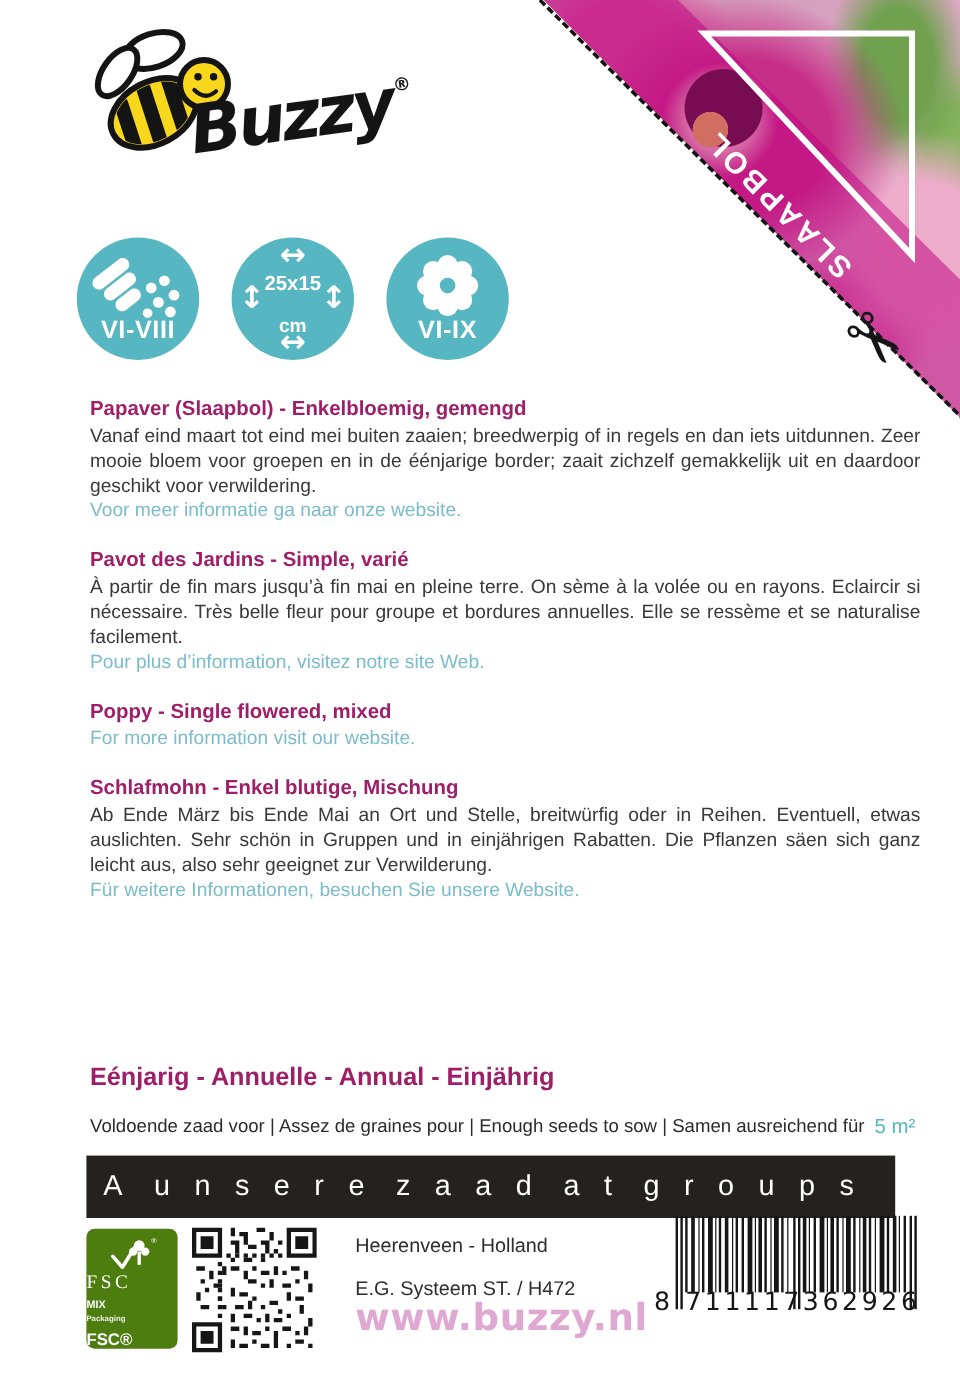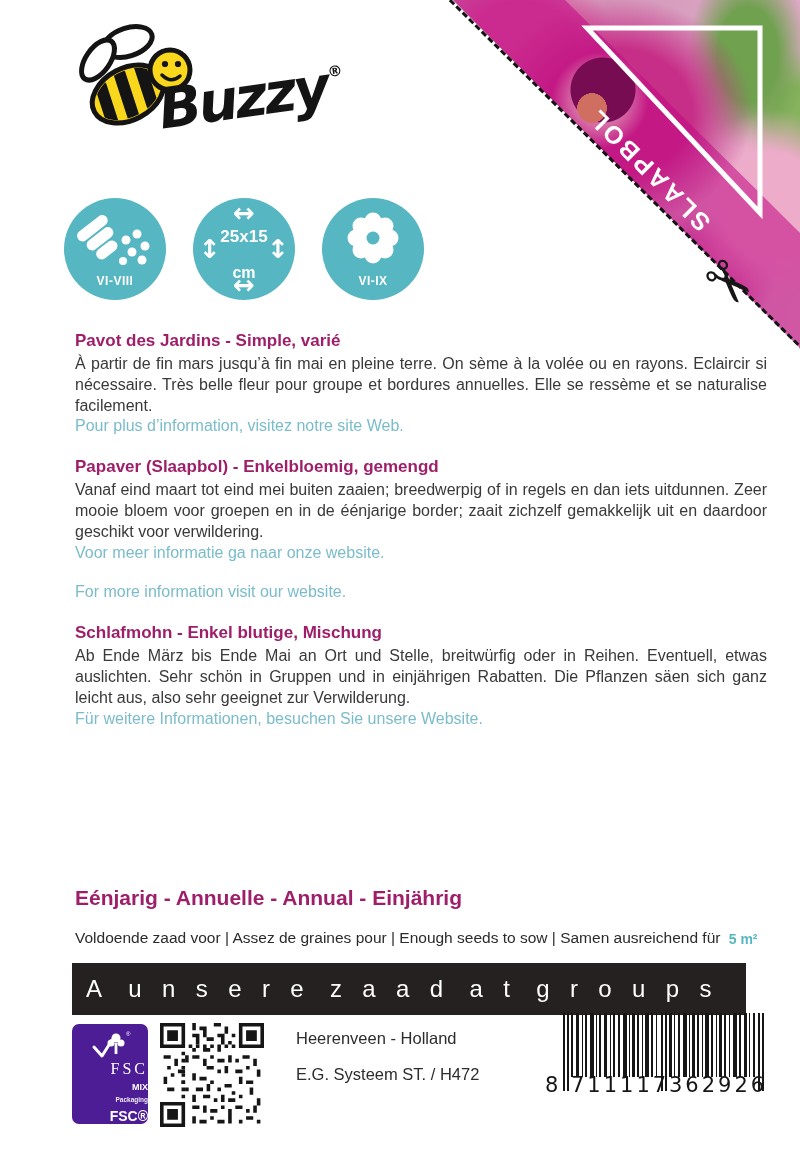--- a/index.html
+++ b/index.html
@@ -37,21 +37,21 @@
   .bee{position:absolute;left:0;top:0;}
   .brandname{position:absolute;left:92px;top:44px;transform:rotate(-8deg);
     font-weight:bold;font-style:italic;font-size:56px;color:#141414;letter-spacing:-3px;
     font-family:"DejaVu Sans",sans-serif;}
   .brandname .reg{font-size:15px;font-style:normal;vertical-align:28px;letter-spacing:0;margin-left:3px;}
 
   
   .circles{position:absolute;left:64px;top:198px;display:flex;gap:27px;z-index:4;}
   .circ{position:relative;width:102px;height:102px;border-radius:50%;background:#56b6c1;color:#fff;}
   .months{position:absolute;left:0;right:0;bottom:12px;text-align:center;
-    font-size:12px;font-weight:bold;letter-spacing:0.5px;}
+    font-size:21px;font-weight:bold;letter-spacing:0.5px;}
   .sow-svg{position:absolute;left:10px;top:8px;}
   .dim{position:absolute;left:0;right:0;top:30px;text-align:center;font-weight:bold;line-height:1;}
   .dim .num{font-size:17px;display:block;}
   .dim .unit{font-size:16px;display:block;margin-top:20px;}
   .ar{position:absolute;font-weight:bold;font-size:26px;line-height:1;font-family:"DejaVu Sans",sans-serif;}
   .ar.t{left:50%;top:2px;transform:translateX(-50%);}
   .ar.b{left:50%;bottom:2px;transform:translateX(-50%);}
   .ar.l{left:6px;top:50%;transform:translateY(-50%);}
   .ar.r{right:6px;top:50%;transform:translateY(-50%);}
   .flower-svg{position:absolute;left:50%;top:10px;transform:translateX(-50%);}
@@ -59,30 +59,30 @@
   
   .content{position:absolute;left:75px;top:330px;width:692px;z-index:4;}
   .content section{margin-bottom:19px;}
   .content h3{margin:0 0 3px 0;font-size:17px;line-height:21px;color:#9e1e69;font-weight:bold;}
   .content p{margin:0;font-size:16px;line-height:20.8px;}
   .content p.body{text-align:justify;color:#3a3839;}
   .content p.weblink{color:#7abccb;}
 
   .lifecycle{position:absolute;left:75px;top:886px;font-size:21px;font-weight:bold;color:#9e1e69;z-index:4;}
   .seeds{position:absolute;left:75px;top:929px;font-size:15.5px;color:#2c2a2b;z-index:4;}
-  .seeds .qty{font-size:14px;font-weight:bold;color:#56b6c1;vertical-align:-1px;margin-left:4px;}
+  .seeds .qty{font-size:17px;font-weight:normal;color:#56b6c1;vertical-align:-1px;margin-left:4px;}
 
   
   .banner{position:absolute;left:72px;top:963px;width:674px;height:52px;background:#242120;
     display:flex;align-items:center;justify-content:space-between;padding:0 14px;box-sizing:border-box;z-index:4;}
   .banner span{color:#fff;font-size:24px;letter-spacing:0.85em;white-space:nowrap;}
 
   
-  .fsc{position:absolute;left:72px;top:1024px;width:76px;height:100px;background:#4c1d95;
-    border-radius:7px;color:#fff;text-align:right;z-index:4;}
+  .fsc{position:absolute;left:72px;top:1024px;width:76px;height:100px;background:#4d7c0f;
+    border-radius:7px;color:#fff;text-align:left;z-index:4;}
   .fsc-logo{display:block;margin:6px auto 0 auto;}
   .fsc-name{font-family:"Liberation Serif",serif;font-size:16px;letter-spacing:3px;margin-top:-2px;}
   .fsc-mix{font-size:9px;font-weight:bold;margin-top:4px;}
   .fsc-pack{font-size:6.5px;font-weight:bold;margin-top:4px;opacity:.9;}
   .fsc-code{font-size:14px;font-weight:bold;margin-top:5px;}
 
   .qr{position:absolute;left:160px;top:1023px;z-index:4;}
 
   .addr{position:absolute;left:296px;top:1027px;z-index:4;font-size:16.5px;line-height:22px;color:#2e2c2d;}
   .addr .pcode{margin-top:14px;}
@@ -180,30 +180,31 @@
           <circle cx="30" cy="30" r="13"></circle>
         </g>
         <circle cx="30" cy="30" r="6.5" fill="#56b6c1"></circle>
       </svg>
       <div class="months">VI-IX</div>
     </div>
   </div>
 
   <div class="content">
     <section>
+      <h3>Papaver (Slaapbol) - Enkelbloemig, gemengd</h3>
+      <p class="body">Vanaf eind maart tot eind mei buiten zaaien; breedwerpig of in regels en dan iets uitdunnen. Zeer mooie bloem voor groepen en in de éénjarige border; zaait zichzelf gemakkelijk uit en daardoor geschikt voor verwildering.</p>
+      <p class="weblink">Voor meer informatie ga naar onze website.</p>
+    </section>
+    <section>
       <h3>Pavot des Jardins - Simple, varié</h3>
       <p class="body">À partir de fin mars jusqu’à fin mai en pleine terre. On sème à la volée ou en rayons. Eclaircir si nécessaire. Très belle fleur pour groupe et bordures annuelles. Elle se ressème et se naturalise facilement.</p>
       <p class="weblink">Pour plus d’information, visitez notre site Web.</p>
     </section>
     <section>
-      <h3>Papaver (Slaapbol) - Enkelbloemig, gemengd</h3>
-      <p class="body">Vanaf eind maart tot eind mei buiten zaaien; breedwerpig of in regels en dan iets uitdunnen. Zeer mooie bloem voor groepen en in de éénjarige border; zaait zichzelf gemakkelijk uit en daardoor geschikt voor verwildering.</p>
-      <p class="weblink">Voor meer informatie ga naar onze website.</p>
-    </section>
-    <section>
+      <h3>Poppy - Single flowered, mixed</h3>
       <p class="weblink">For more information visit our website.</p>
     </section>
     <section>
       <h3>Schlafmohn - Enkel blutige, Mischung</h3>
       <p class="body">Ab Ende März bis Ende Mai an Ort und Stelle, breitwürfig oder in Reihen. Eventuell, etwas auslichten. Sehr schön in Gruppen und in einjährigen Rabatten. Die Pflanzen säen sich ganz leicht aus, also sehr geeignet zur Verwilderung.</p>
       <p class="weblink">Für weitere Informationen, besuchen Sie unsere Website.</p>
     </section>
   </div>
 
   <div class="lifecycle">Eénjarig - Annuelle - Annual - Einjährig</div>
@@ -245,20 +246,21 @@
       <path fill-rule="evenodd" d="M22 0h7v7h-7z M23 1h5v5h-5z M24 2h3v3h-3z"></path>
       <path fill-rule="evenodd" d="M0 22h7v7H0z M1 23h5v5H1z M2 24h3v3H2z"></path>
       <path d="M8 6h1v1H8zM10 6h1v1h-1zM12 6h1v1h-1zM14 6h1v1h-1zM16 6h1v1h-1zM18 6h1v1h-1zM20 6h1v1h-1zM6 8h1v1H6zM6 10h1v1H6zM6 12h1v1H6zM6 14h1v1H6zM6 16h1v1H6zM6 18h1v1H6zM6 20h1v1H6z"></path>
       <path d="M9 0h1v2H9zM11 1h2v1h-2zM9 3h2v1H9zM12 2h1v2h-1zM15 0h2v1h-2zM18 1h1v2h-1zM16 3h2v1h-2zM20 3h1v1h-1zM10 4h1v2h-1zM13 4h2v1h-2zM17 4h1v2h-1zM19 5h1v1h-1zM9 7h1v1H9zM12 7h2v1h-2zM16 7h1v1h-1zM1 9h2v1H1zM4 10h1v2H4zM7 9h1v2H7zM2 12h1v1H2zM5 13h2v1H5zM1 15h1v2H1zM3 14h1v1H3zM6 16h1v1H6zM2 18h2v1H2zM9 9h2v1H9zM12 10h1v2h-1zM14 9h1v1h-1zM16 10h2v1h-2zM19 9h1v2h-1zM21 10h1v1h-1zM23 9h2v1h-2zM26 10h1v2h-1zM13 12h2v1h-2zM16 13h1v1h-1zM18 12h1v2h-1zM21 13h2v1h-2zM24 12h1v1h-1zM27 13h1v2h-1zM9 14h1v2H9zM11 15h2v1h-2zM14 16h1v1h-1zM22 15h1v2h-1zM24 16h2v1h-2zM7 18h1v1H7zM10 18h2v1h-2zM13 17h1v2h-1zM16 18h1v1h-1zM18 17h2v1h-2zM20 19h1v1h-1zM25 18h1v2h-1zM9 20h1v2H9zM12 20h2v1h-2zM15 21h1v1h-1zM17 20h1v2h-1zM19 21h2v1h-2zM22 20h1v1h-1zM27 21h1v2h-1zM9 23h2v1H9zM12 23h1v2h-1zM14 24h2v1h-2zM17 23h1v1h-1zM19 24h1v2h-1zM21 23h2v1h-2zM24 24h1v1h-1zM26 23h1v2h-1zM9 26h1v2H9zM11 27h2v1h-2zM14 26h1v1h-1zM16 27h2v1h-2zM19 26h1v2h-1zM22 27h1v1h-1zM24 26h2v1h-2zM27 27h1v1h-1z"></path>
     </g>
   </svg>
 
   <div class="addr">
     <div>Heerenveen - Holland</div>
     <div class="pcode">E.G. Systeem ST. / H472</div>
+    <div class="site">www.buzzy.nl</div>
   </div>
 
   <div class="barcode">
     <svg width="226" height="84" viewBox="0 0 226 84">
       <g fill="#161616">
         <rect x="18" y="0" width="2" height="78"></rect>
           <rect x="22" y="0" width="2" height="78"></rect>
         <rect x="116" y="0" width="2" height="78"></rect>
           <rect x="120" y="0" width="2" height="78"></rect>
         <rect x="213" y="0" width="2" height="78"></rect>

